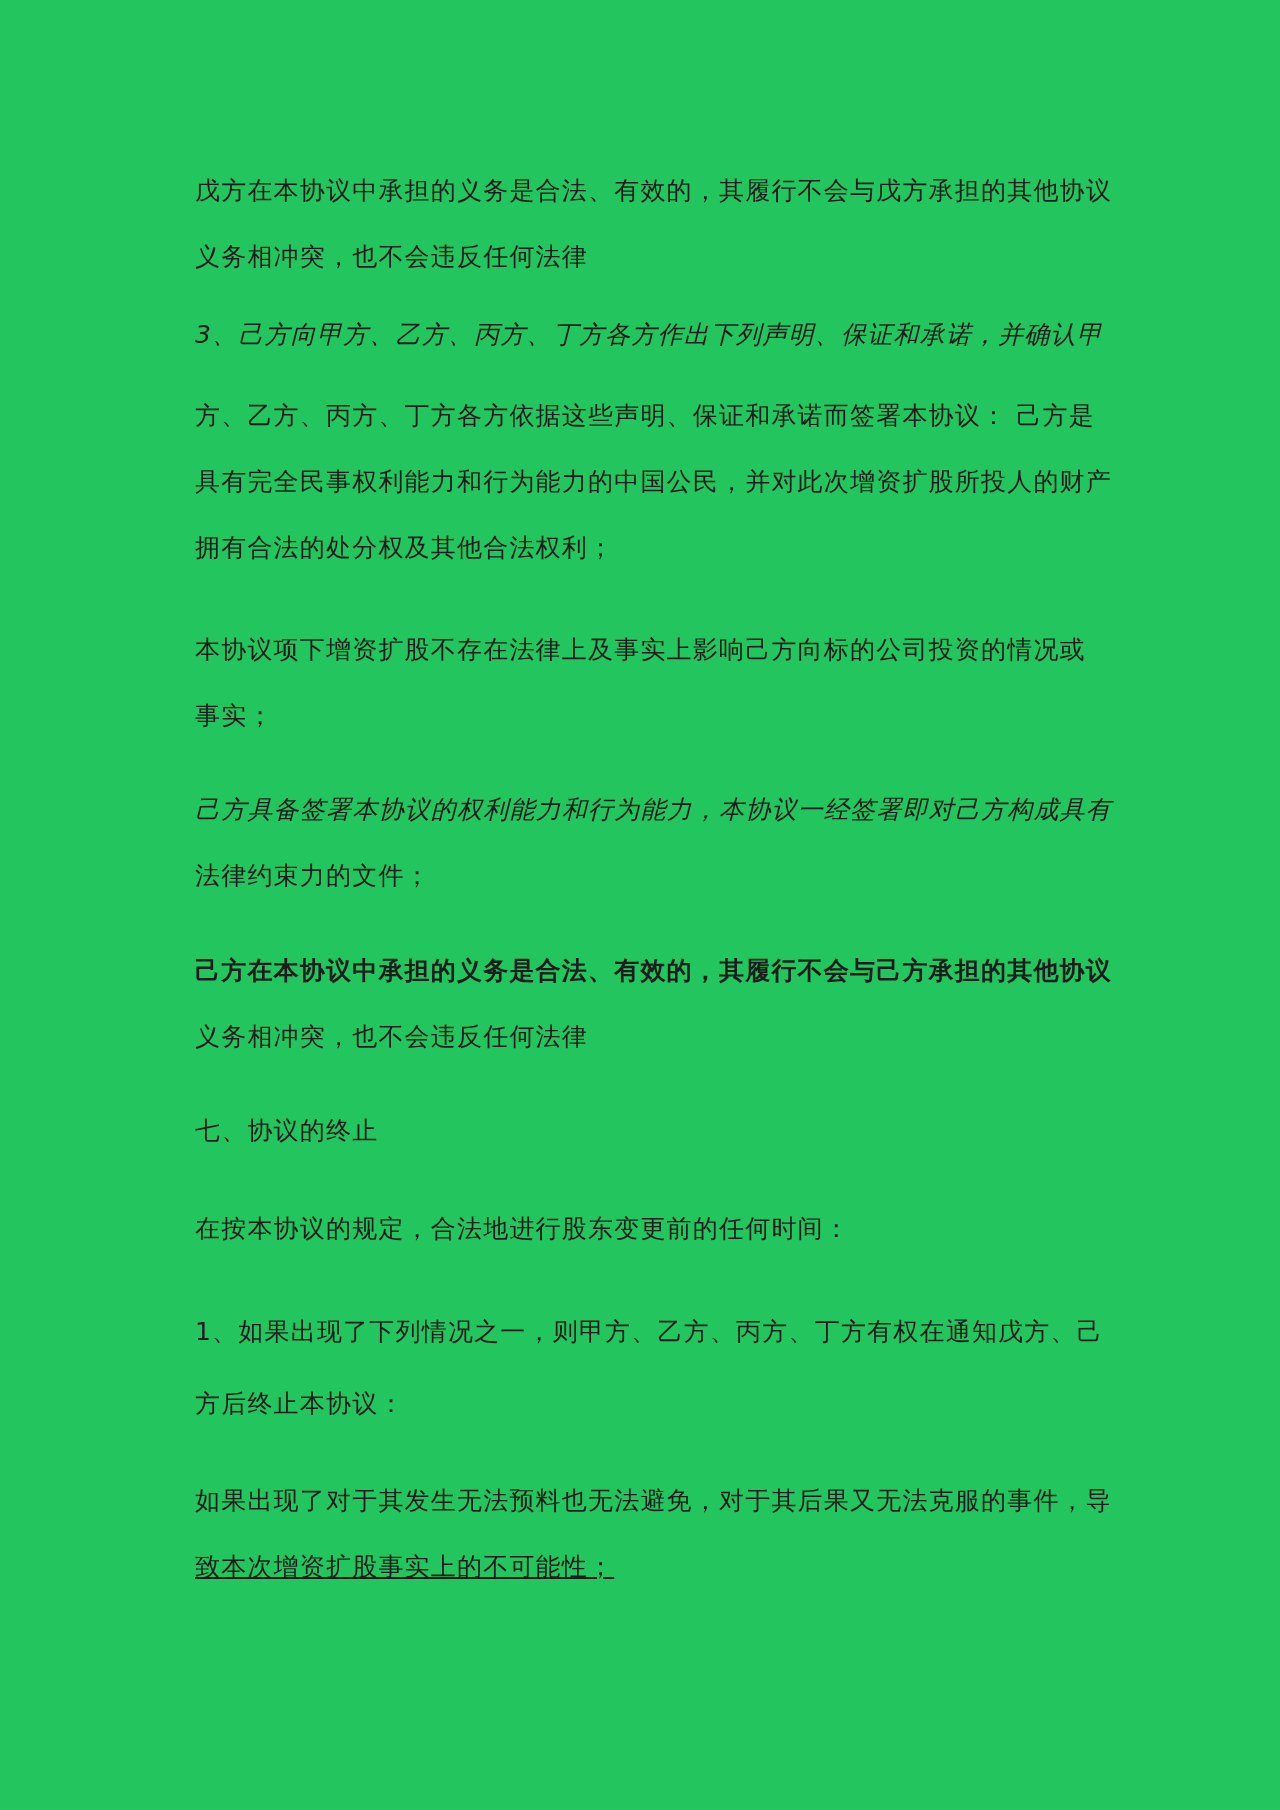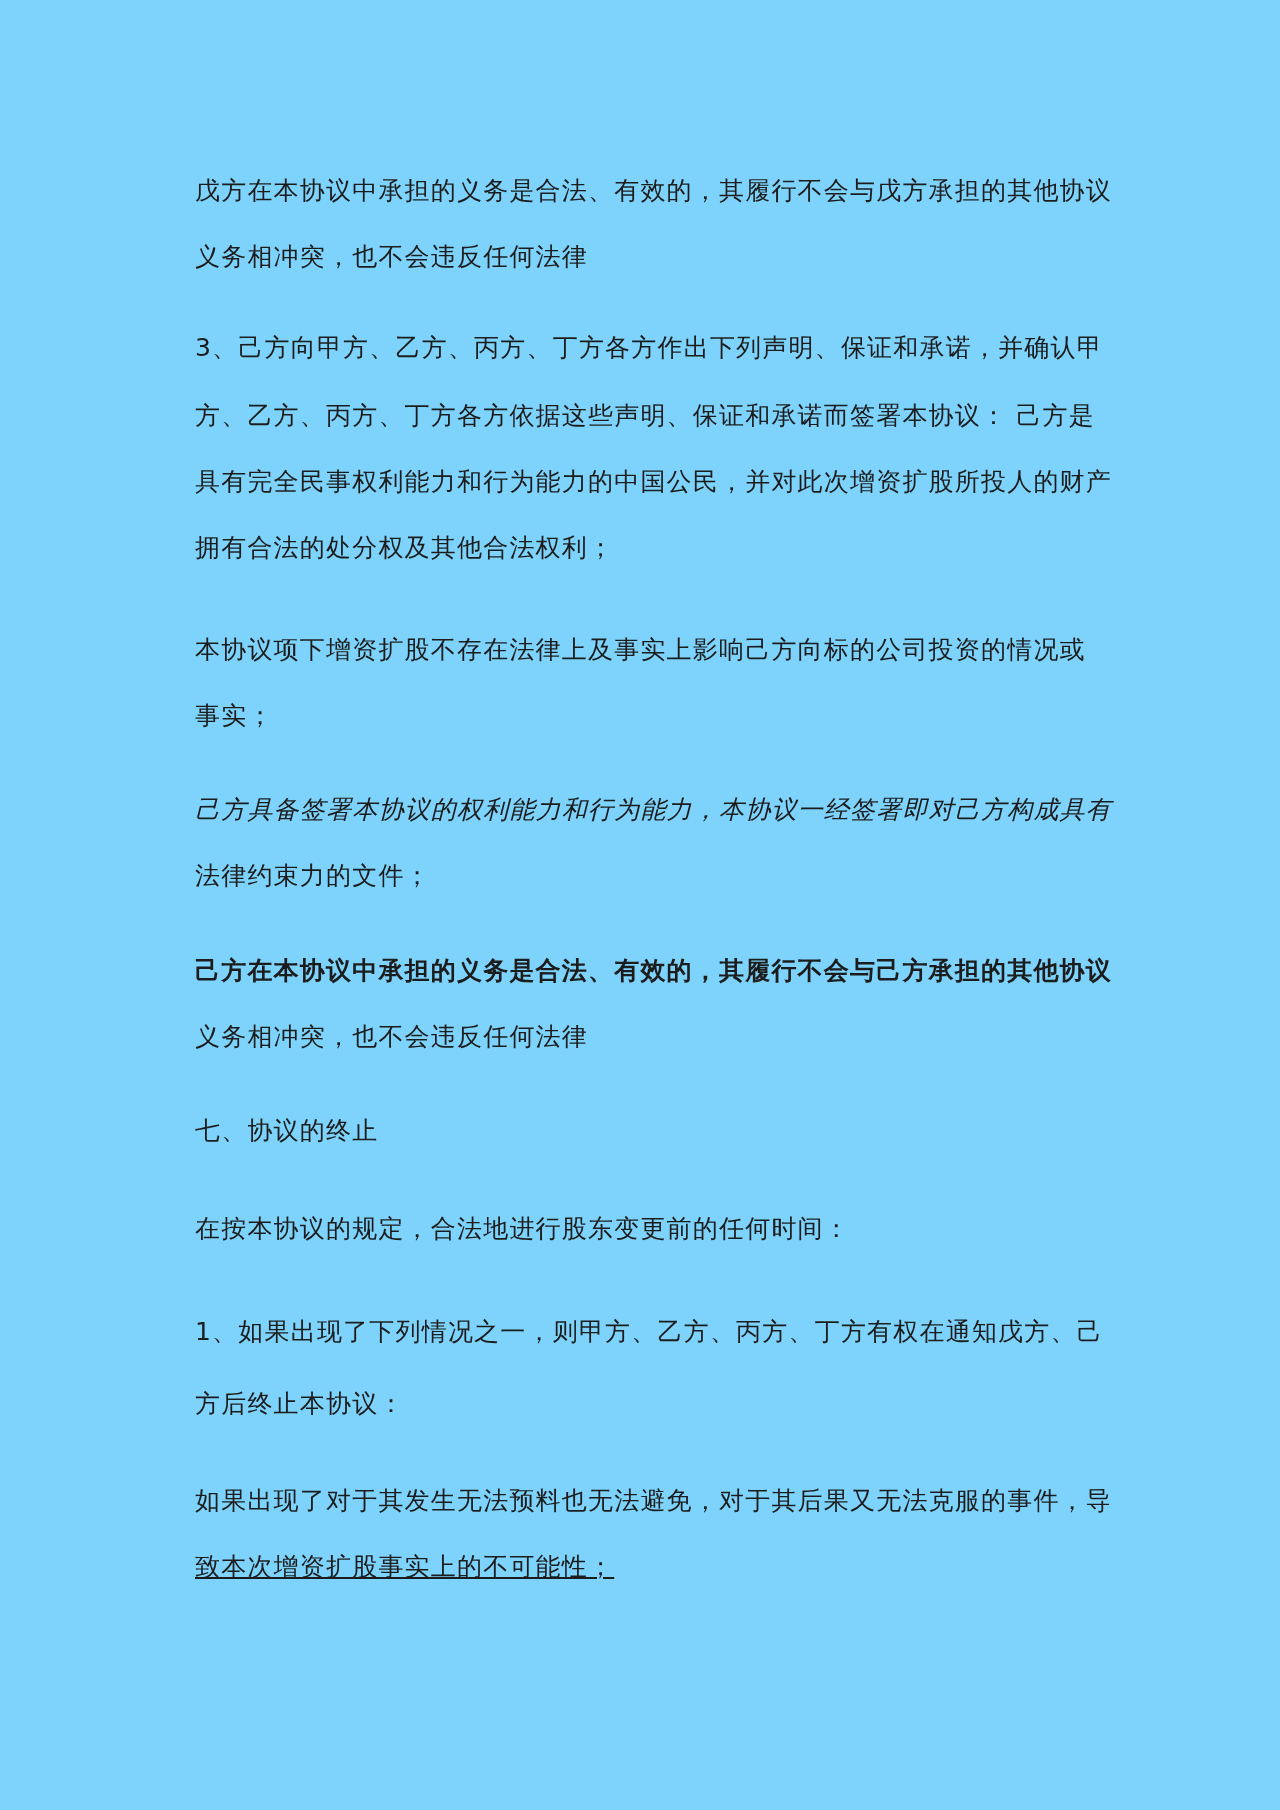--- a/index.html
+++ b/index.html
@@ -14,21 +14,21 @@
       overflow: hidden;
       font-family: "DejaVu Sans", "Liberation Sans", sans-serif;
       color: #1a1a1a;
     }
     .page {
       position: absolute;
       left: 0;
       top: 0;
       width: 1280px;
       height: 1810px;
-      background: #7dd3fc;
+      background: #22c55e;
     }
     .line {
       position: absolute;
       left: 195px;
       width: 900px;
       font-size: 25px;
       line-height: 34px;
       height: 34px;
       white-space: nowrap;
       letter-spacing: 1.2px;
@@ -36,21 +36,21 @@
     }
   </style>
 </head>
 <body>
 
 <div class="page">
 
   <div class="line" style="top:174px;">戊方在本协议中承担的义务是合法、有效的，其履行不会与戊方承担的其他协议</div>
   <div class="line" style="top:240px;">义务相冲突，也不会违反任何法律</div>
 
-  <div class="line" style="top:331px;">3、己方向甲方、乙方、丙方、丁方各方作出下列声明、保证和承诺，并确认甲</div>
+  <div class="line" style="top:318px;font-style:italic;">3、己方向甲方、乙方、丙方、丁方各方作出下列声明、保证和承诺，并确认甲</div>
   <div class="line" style="top:399px;">方、乙方、丙方、丁方各方依据这些声明、保证和承诺而签署本协议： 己方是</div>
   <div class="line" style="top:465px;">具有完全民事权利能力和行为能力的中国公民，并对此次增资扩股所投人的财产</div>
   <div class="line" style="top:531px;">拥有合法的处分权及其他合法权利；</div>
 
   <div class="line" style="top:699px;">事实；</div>
   <div class="line" style="top:633px;">本协议项下增资扩股不存在法律上及事实上影响己方向标的公司投资的情况或</div>
 
   <div class="line" style="top:793px;font-style:italic;">己方具备签署本协议的权利能力和行为能力，本协议一经签署即对己方构成具有</div>
   <div class="line" style="top:859px;">法律约束力的文件；</div>
 

